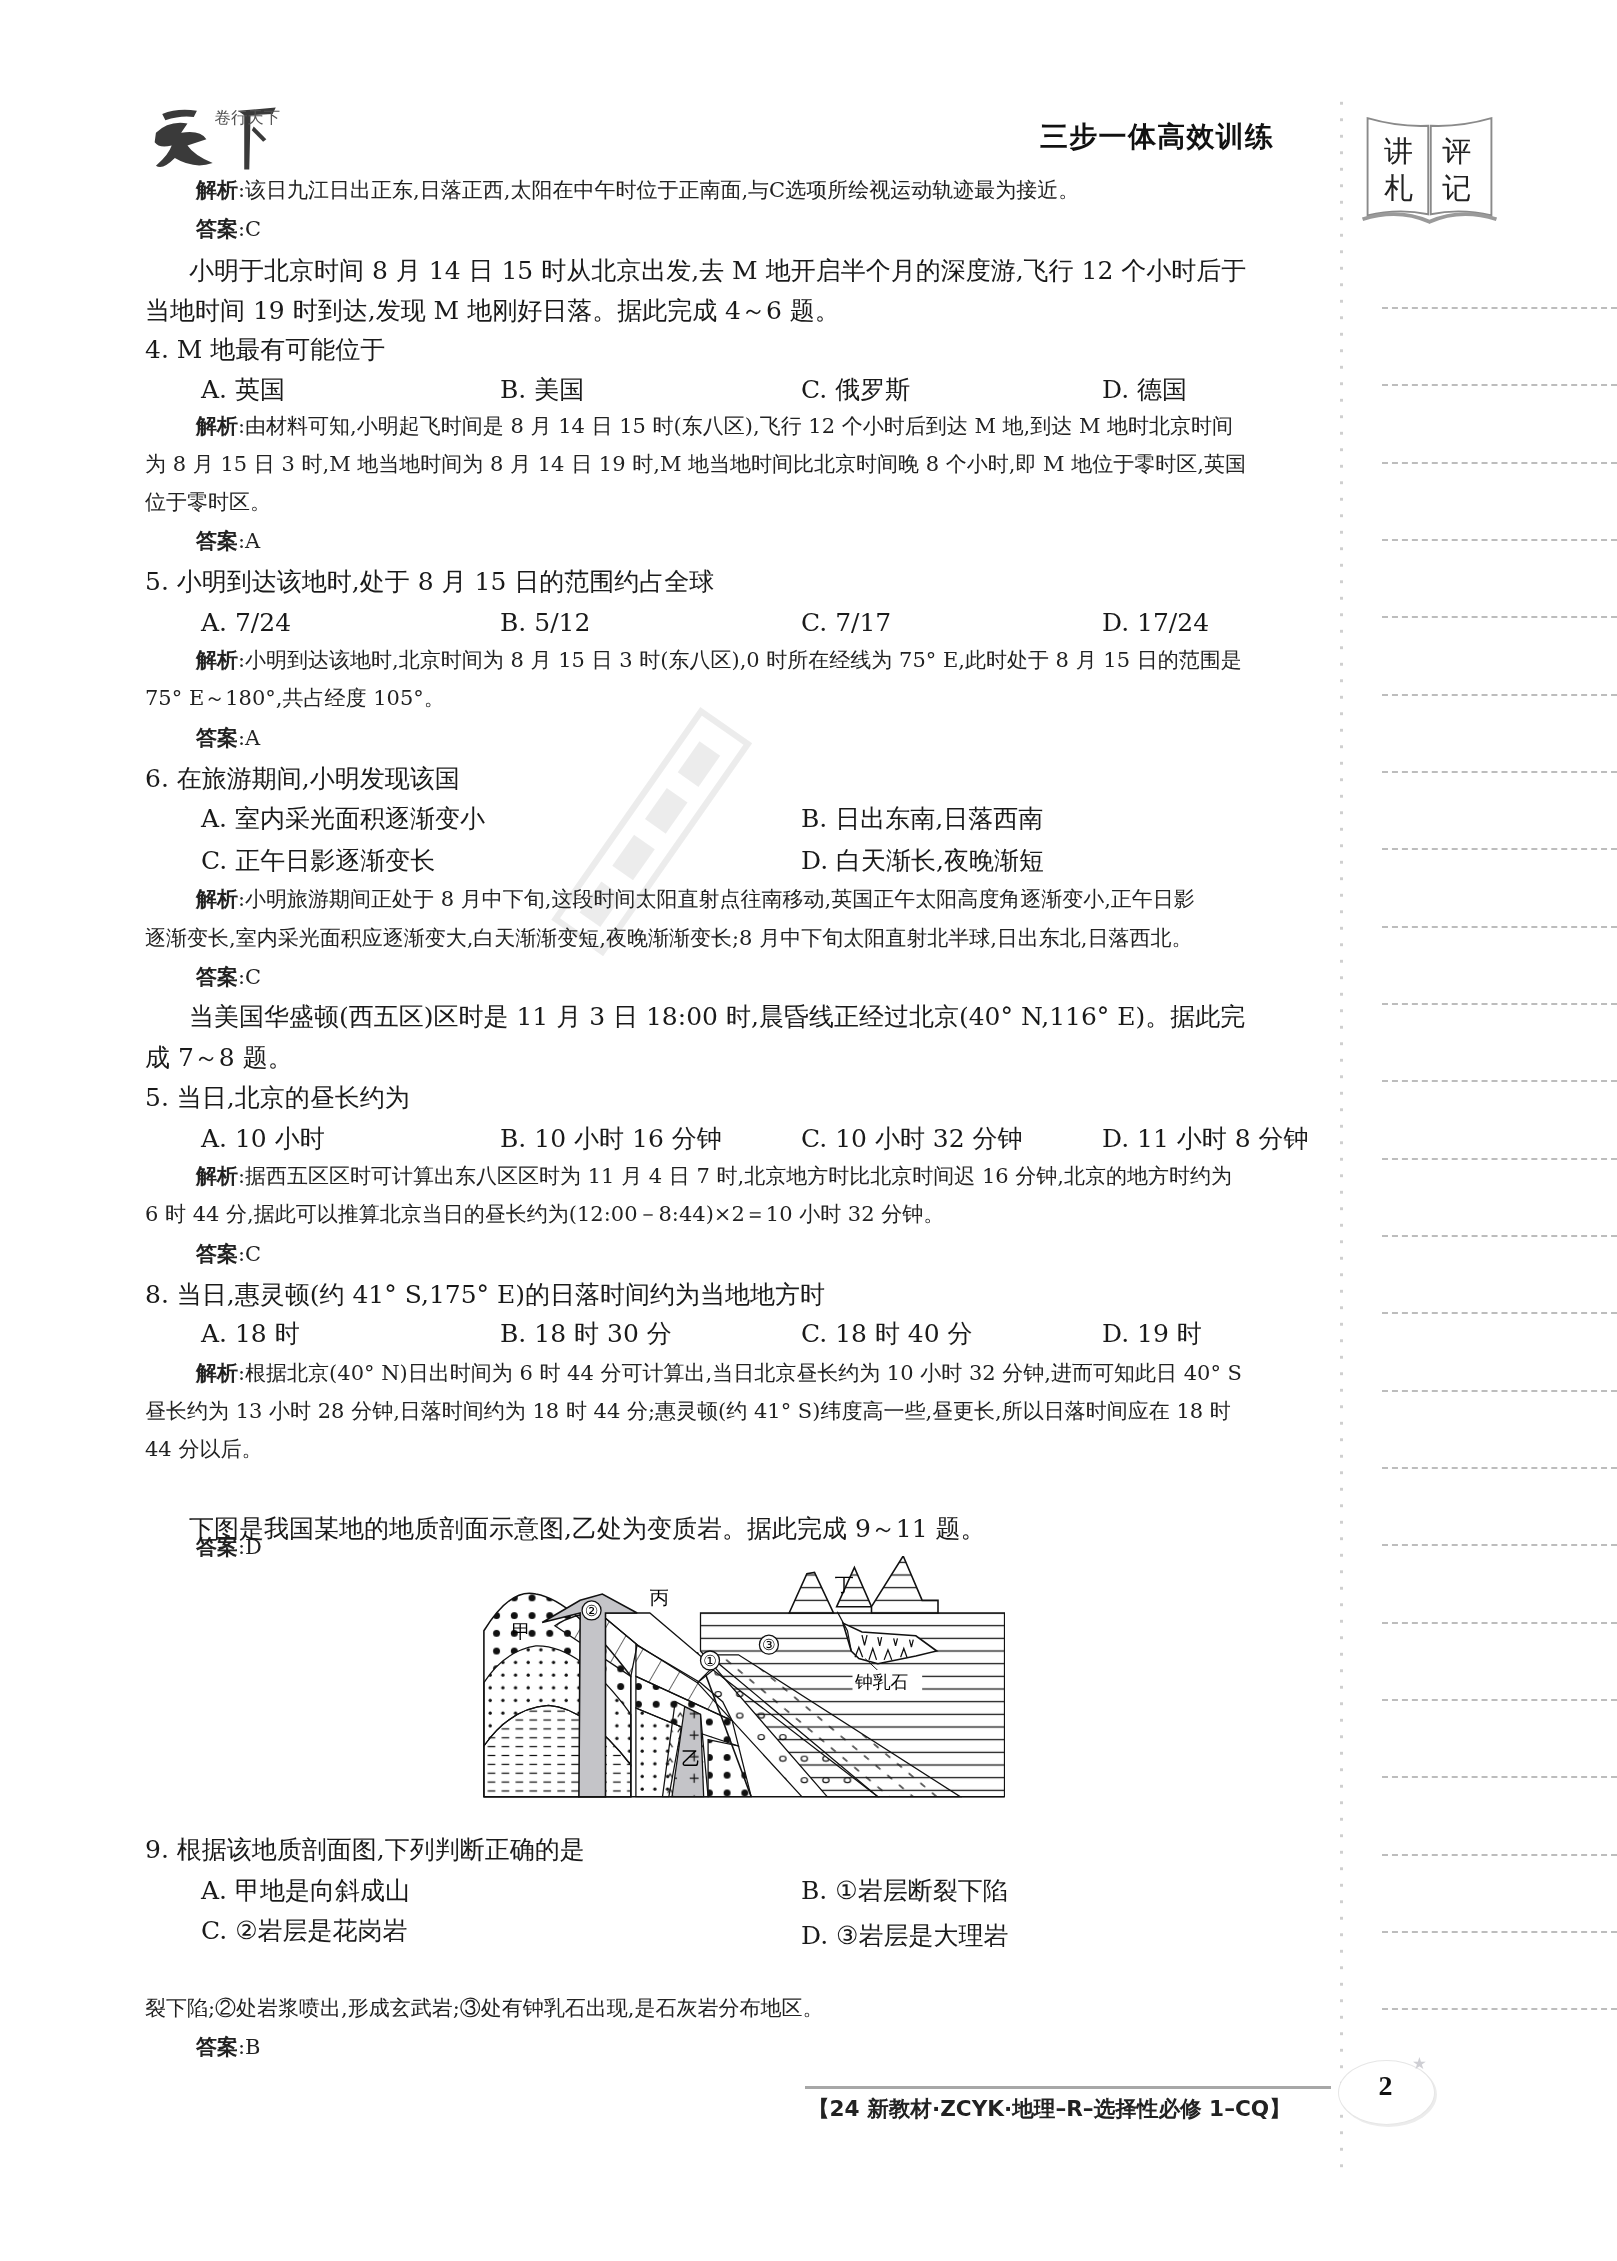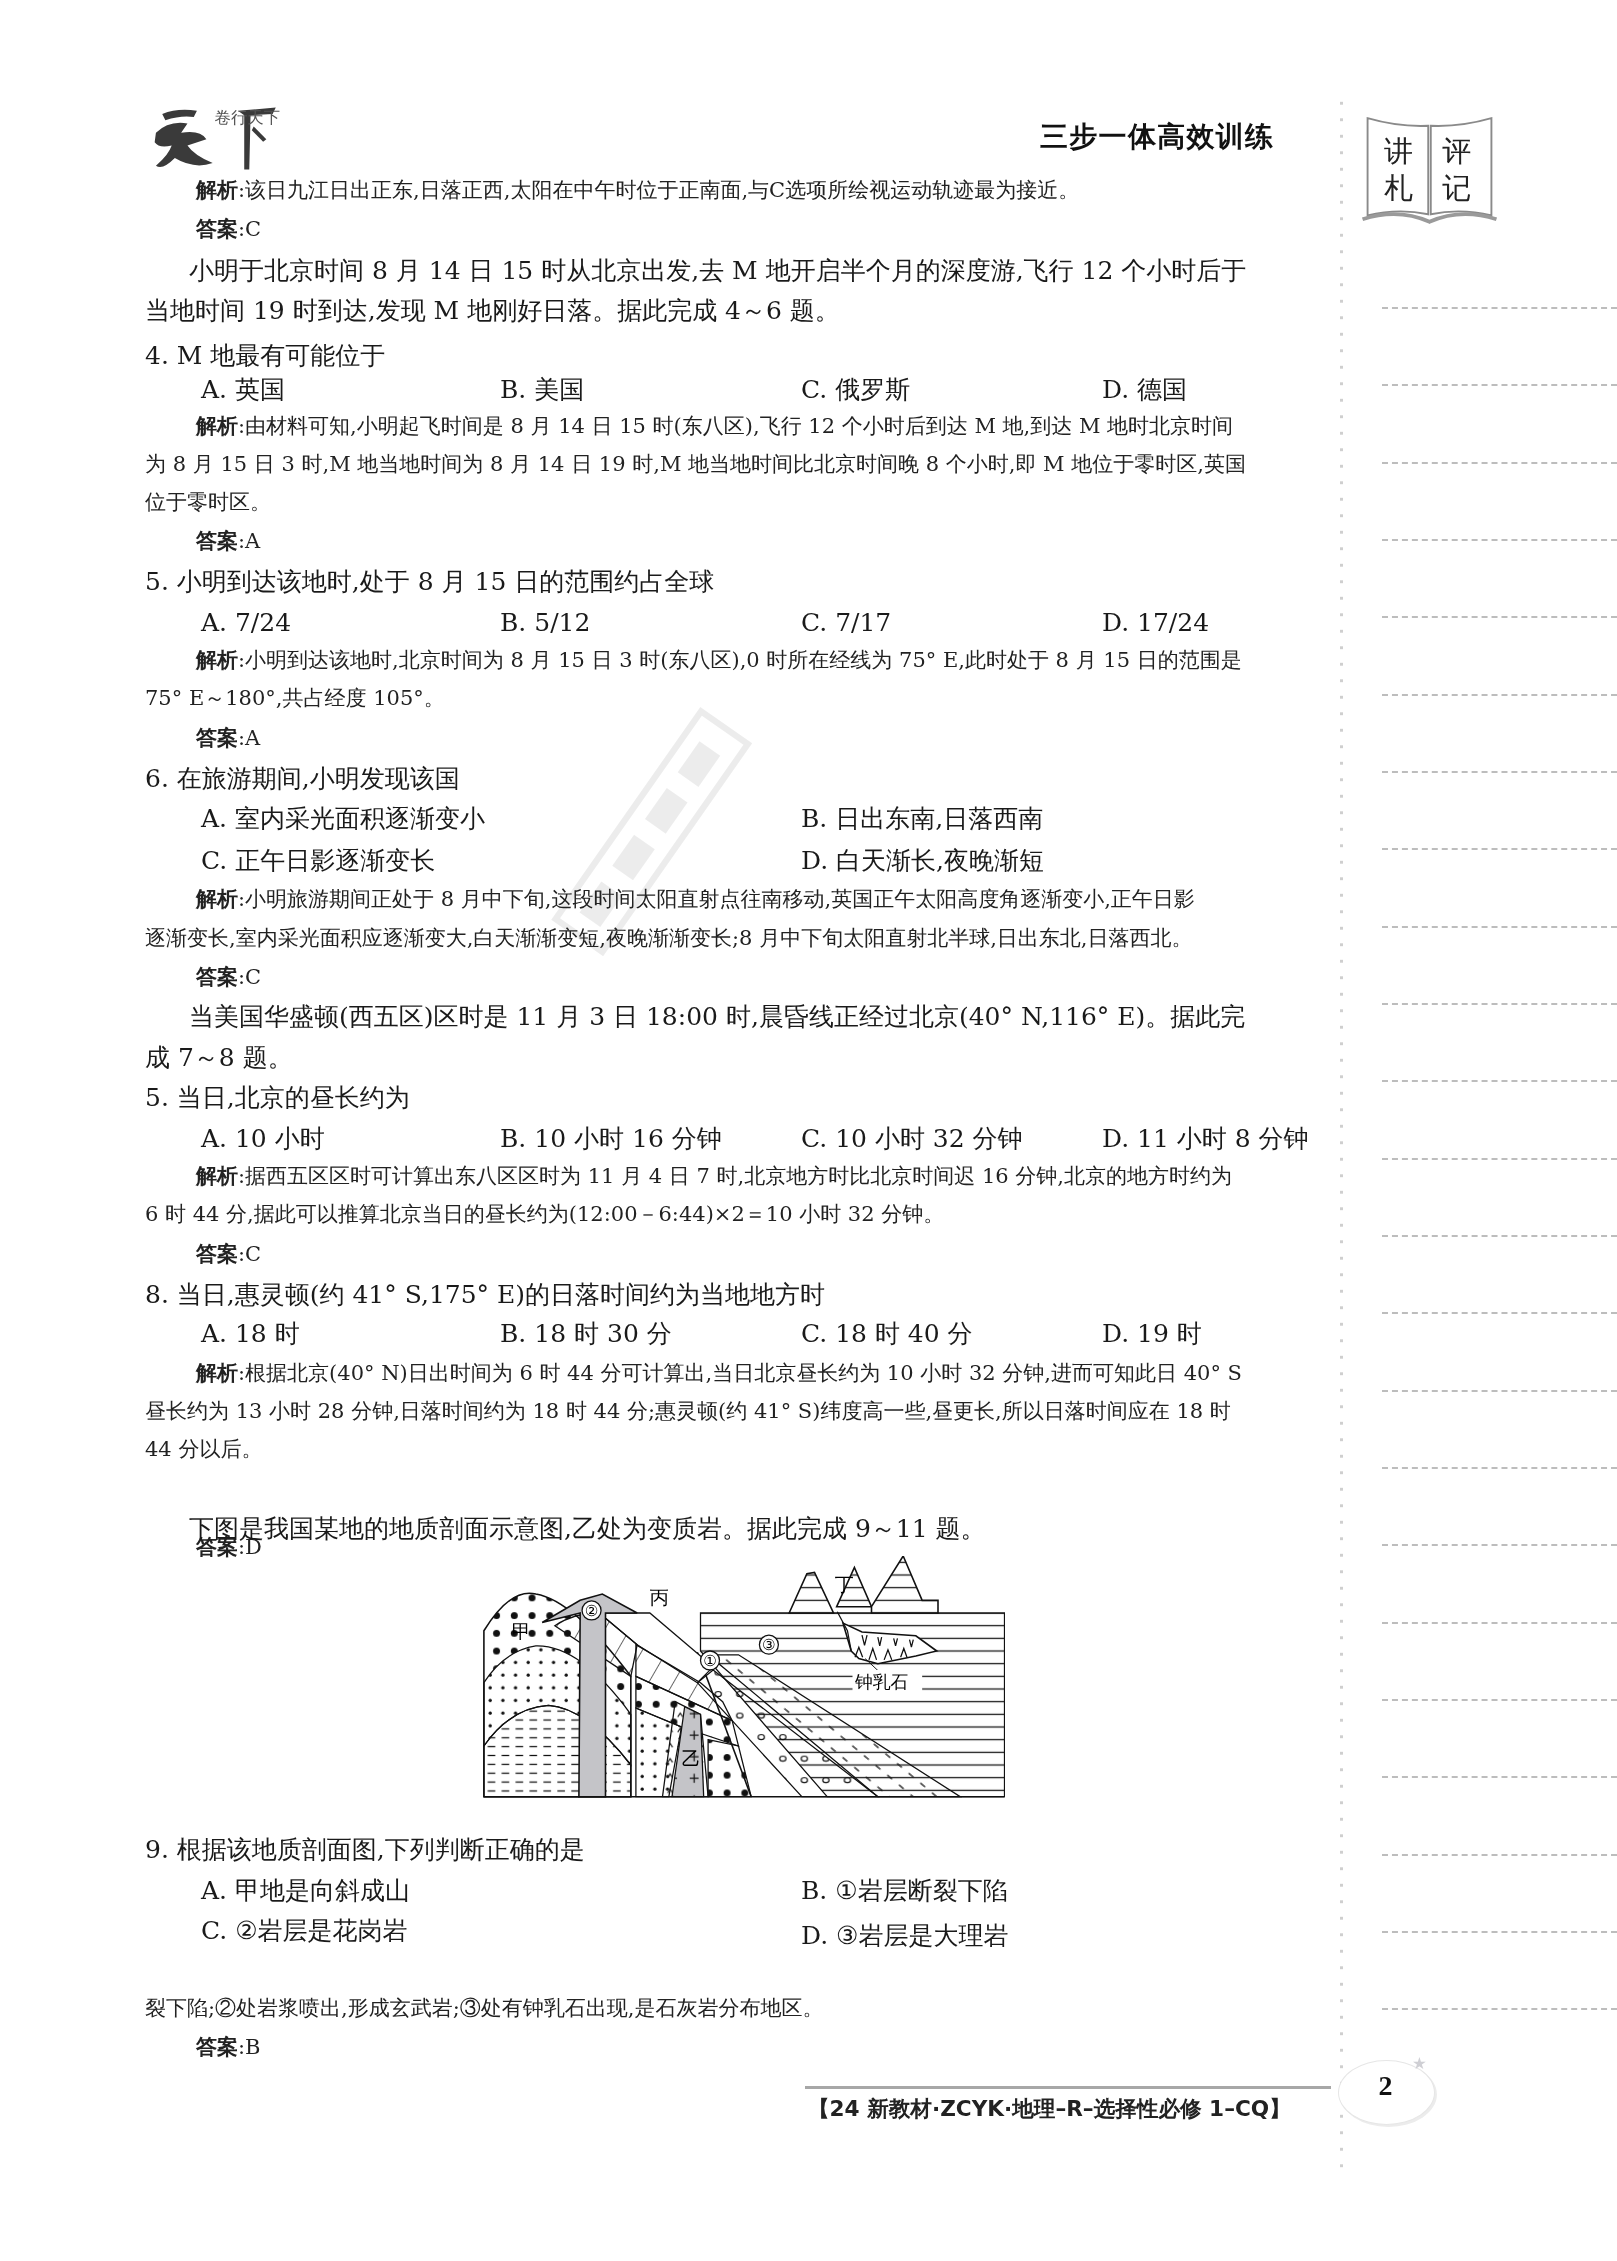--- a/index.html
+++ b/index.html
@@ -106,21 +106,21 @@
   <div class="line exp ind2" style="top:0px">
     <span class="lbl">解析</span><span>:该日九江日出正东,日落正西,太阳在中午时位于正南面,与C选项所绘视运动轨迹最为接近。</span>
   </div>
   <div class="line exp ind2" style="top:39px">
     <span class="lbl">答案</span><span>:C</span>
   </div>
 
   <div class="line q ind1" style="top:78px">小明于北京时间 8 月 14 日 15 时从北京出发,去 M 地开启半个月的深度游,飞行 12 个小时后于</div>
   <div class="line q" style="top:118px">当地时间 19 时到达,发现 M 地刚好日落。据此完成 4～6 题。</div>
 
-  <div class="line q" style="top:163px">4. M 地最有可能位于</div>
+  <div class="line q" style="top:157px">4. M 地最有可能位于</div>
   <div class="opt" style="top:197px;left:56px">A. 英国</div>
   <div class="opt" style="top:197px;left:355px">B. 美国</div>
   <div class="opt" style="top:197px;left:656px">C. 俄罗斯</div>
   <div class="opt" style="top:197px;left:957px">D. 德国</div>
   <div class="line exp ind2" style="top:236px">
     <span class="lbl">解析</span><span>:由材料可知,小明起飞时间是 8 月 14 日 15 时(东八区),飞行 12 个小时后到达 M 地,到达 M 地时北京时间</span>
   </div>
   <div class="line exp" style="top:274px">为 8 月 15 日 3 时,M 地当地时间为 8 月 14 日 19 时,M 地当地时间比北京时间晚 8 个小时,即 M 地位于零时区,英国</div>
   <div class="line exp" style="top:312px">位于零时区。</div>
   <div class="line exp ind2" style="top:351px">
@@ -157,21 +157,21 @@
   <div class="line q" style="top:865px">成 7～8 题。</div>
 
   <div class="line q" style="top:905px">5. 当日,北京的昼长约为</div>
   <div class="opt" style="top:946px;left:56px">A. 10 小时</div>
   <div class="opt" style="top:946px;left:355px">B. 10 小时 16 分钟</div>
   <div class="opt" style="top:946px;left:656px">C. 10 小时 32 分钟</div>
   <div class="opt" style="top:946px;left:957px">D. 11 小时 8 分钟</div>
   <div class="line exp ind2" style="top:986px">
     <span class="lbl">解析</span><span>:据西五区区时可计算出东八区区时为 11 月 4 日 7 时,北京地方时比北京时间迟 16 分钟,北京的地方时约为</span>
   </div>
-  <div class="line exp" style="top:1024px">6 时 44 分,据此可以推算北京当日的昼长约为(12:00－6:44)×2＝10 小时 32 分钟。</div>
+  <div class="line exp" style="top:1024px">6 时 44 分,据此可以推算北京当日的昼长约为(12:00－8:44)×2＝10 小时 32 分钟。</div>
   <div class="line exp ind2" style="top:1064px">
     <span class="lbl">答案</span><span>:C</span>
   </div>
 
   <div class="line q" style="top:1102px">8. 当日,惠灵顿(约 41° S,175° E)的日落时间约为当地地方时</div>
   <div class="opt" style="top:1141px;left:56px">A. 18 时</div>
   <div class="opt" style="top:1141px;left:355px">B. 18 时 30 分</div>
   <div class="opt" style="top:1141px;left:656px">C. 18 时 40 分</div>
   <div class="opt" style="top:1141px;left:957px">D. 19 时</div>
   <div class="line exp ind2" style="top:1183px">

